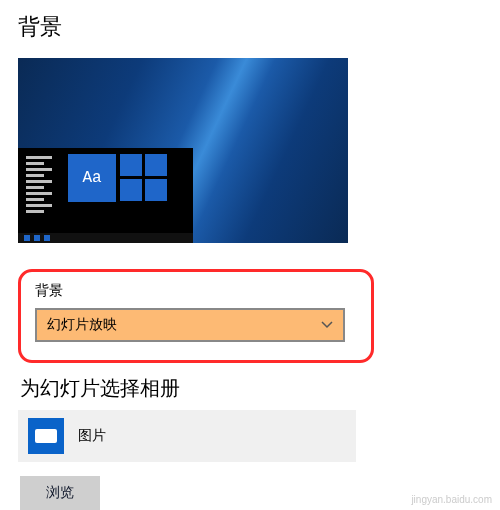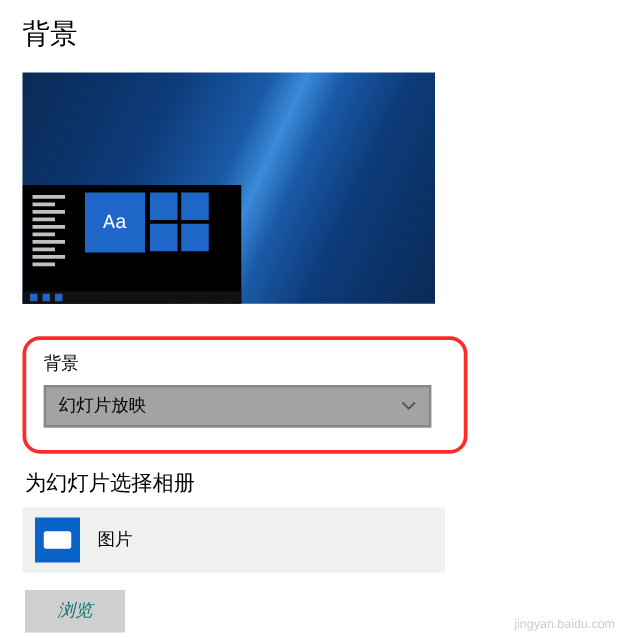--- a/index.html
+++ b/index.html
@@ -63,33 +63,33 @@
     .field-label {
       font-size: 14px;
       color: #000;
       margin-bottom: 8px;
       display:block;
     }
     .dropdown {
       width: 310px;
       height: 34px;
       border: 2px solid #888;
-      background: #a3a3a3;
+      background: #fdba74;
       display: flex;
       align-items: center;
       justify-content: space-between;
       padding: 0 10px;
       cursor: pointer;
       font-size: 14px;
     }
     .chevron {
       width: 12px; height: 12px;
     }
     .album-label {
-      font-size: 17px;
+      font-size: 20px;
       color: #000;
       margin: 6px 0 8px 2px;
     }
     .album-row {
       width: 338px;
       background: #f0f0f0;
       padding: 8px 10px;
       display: flex;
       align-items: center;
       gap: 14px;
@@ -105,24 +105,23 @@
       width: 22px; height: 14px;
       background:#fff;
       border-radius:2px;
     }
     .album-name { font-size:14px; color:#000; }
     .browse-btn {
       width: 80px; height: 34px;
       background: #cfcfcf;
       border: none;
       font-size: 14px;
-      color: #0f766e;
+      color: #0f172a;
       cursor: pointer;
       margin-left: 2px;
-      font-style: italic;
     }
     .watermark {
       position:absolute;
       right:8px; bottom:4px;
       font-size:10px;
       color:#ccc;
       text-align:right;
       line-height:1.2;
       pointer-events:none;
     }

